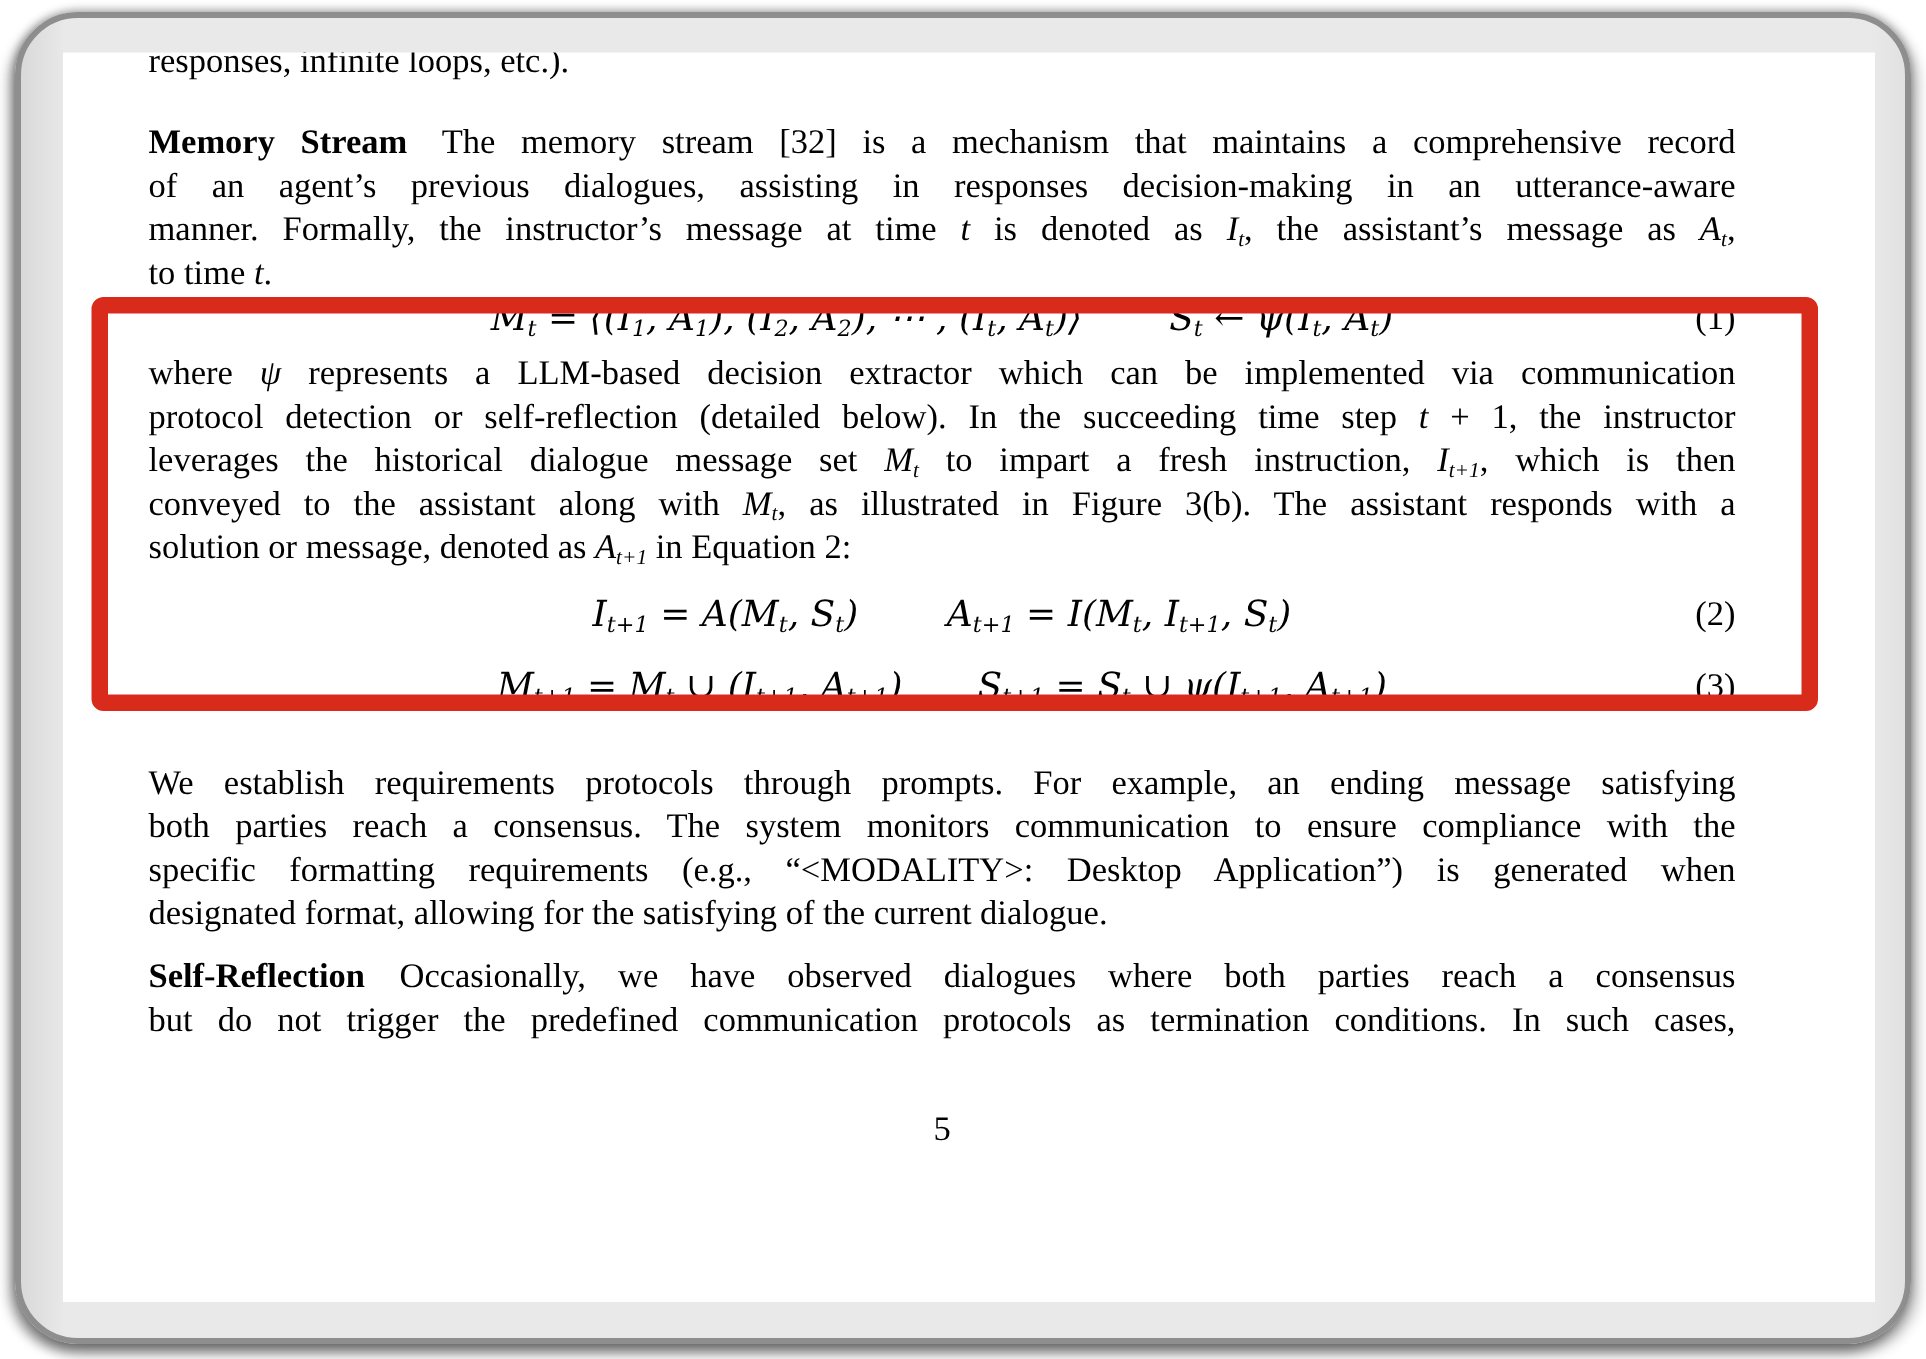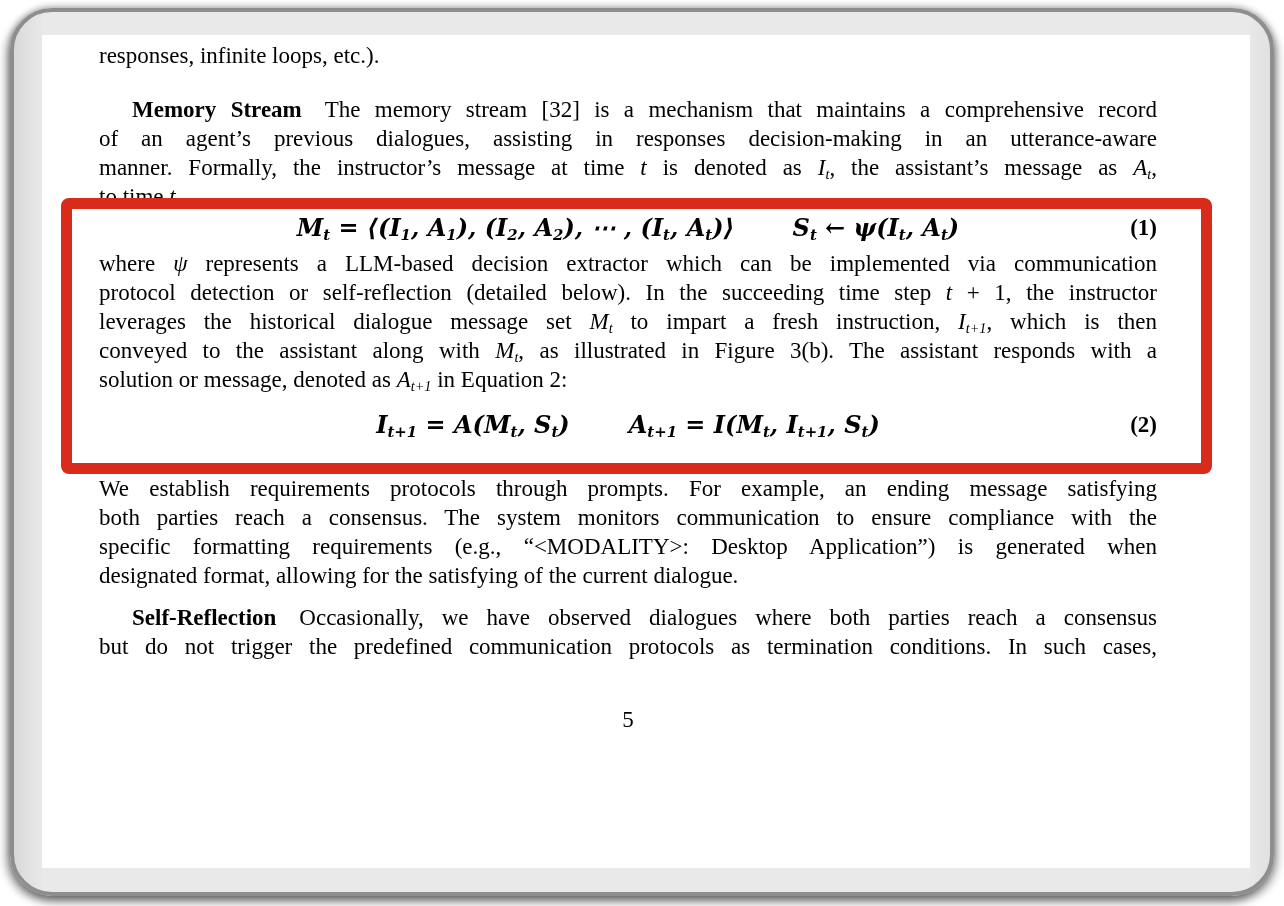--- a/index.html
+++ b/index.html
@@ -11,34 +11,34 @@
     position:absolute;left:10px;top:8px;width:1264px;height:888px;
     box-sizing:border-box;border:4px solid #8e8e8e;border-radius:42px;
     background:linear-gradient(to right,#d9d9d9 0px,#e9e9e9 30px,#e9e9e9 1234px,#dedede 1264px);
     box-shadow:-4px 5px 8px rgba(0,0,0,.38),4px 5px 9px rgba(0,0,0,.30),0 -2px 6px rgba(0,0,0,.25);
   }
   .page{
     position:absolute;left:28px;top:23px;width:1208px;height:833px;
     background:#ffffff;overflow:hidden;
   }
   .content{
-    position:absolute;left:57px;top:15px;width:1058px;
+    position:absolute;left:57px;top:0;width:1058px;
     font-size:23px;line-height:29px;
   }
   .ln{text-align:justify;text-align-last:justify;}
   .ln.last{text-align-last:left;}
   .clip .ln{text-align-last:left;}
   sub{font-size:.62em;line-height:0;vertical-align:-.28em;}
   i{font-style:italic;}
-  b{font-weight:bold;margin-left:33px;}
+  b{font-weight:bold;}
   .clip{margin-top:-9px;}
   #p1{margin-top:25px;}
   .eq{
     position:relative;display:flex;justify-content:center;align-items:center;
-    font-family:"DejaVu Serif",serif;font-size:24px;font-weight:bold;
+    font-family:"DejaVu Serif",serif;font-size:24px;
   }
   #eq1{margin-top:-2px;height:36px;gap:58px;}
   #p2{margin-top:4px;}
   #eq2{margin-top:10px;height:40px;gap:59px;}
   #p3{margin-top:28px;}
   #eq3{margin-top:8px;height:40px;gap:50px;}
   #p4{margin-top:30px;}
   #p5{margin-top:13px;}
   .eqnum{
     position:absolute;right:0;top:50%;transform:translateY(-50%);
@@ -83,20 +83,25 @@
           <div class="ln last">solution or message, denoted as <i>A<sub>t+1</sub></i> in Equation 2:</div>
         </div>
 
       <div id="eq2" class="eq">
         <span><i>I<sub>t+1</sub> = A(M<sub>t</sub>, S<sub>t</sub>)</i></span>
         <span><i>A<sub>t+1</sub> = I(M<sub>t</sub>, I<sub>t+1</sub>, S<sub>t</sub>)</i></span>
         <span class="eqnum">(2)</span>
       </div>
 
 
+      <div id="eq3" class="eq">
+        <span><i>M<sub>t+1</sub> = M<sub>t</sub> ∪ (I<sub>t+1</sub>, A<sub>t+1</sub>)</i></span>
+        <span><i>S<sub>t+1</sub> = S<sub>t</sub> ∪ ψ(I<sub>t+1</sub>, A<sub>t+1</sub>)</i></span>
+        <span class="eqnum">(3)</span>
+      </div>
 
       <div id="p4">
           <div class="ln">We establish requirements protocols through prompts. For example, an ending message satisfying</div>
           <div class="ln">both parties reach a consensus. The system monitors communication to ensure compliance with the</div>
           <div class="ln">specific formatting requirements (e.g., “&lt;MODALITY&gt;: Desktop Application”) is generated when</div>
           <div class="ln last">designated format, allowing for the satisfying of the current dialogue.</div>
         </div>
 
       <div id="p5">
           <div class="ln"><b>Self-Reflection</b>  Occasionally, we have observed dialogues where both parties reach a consensus</div>

